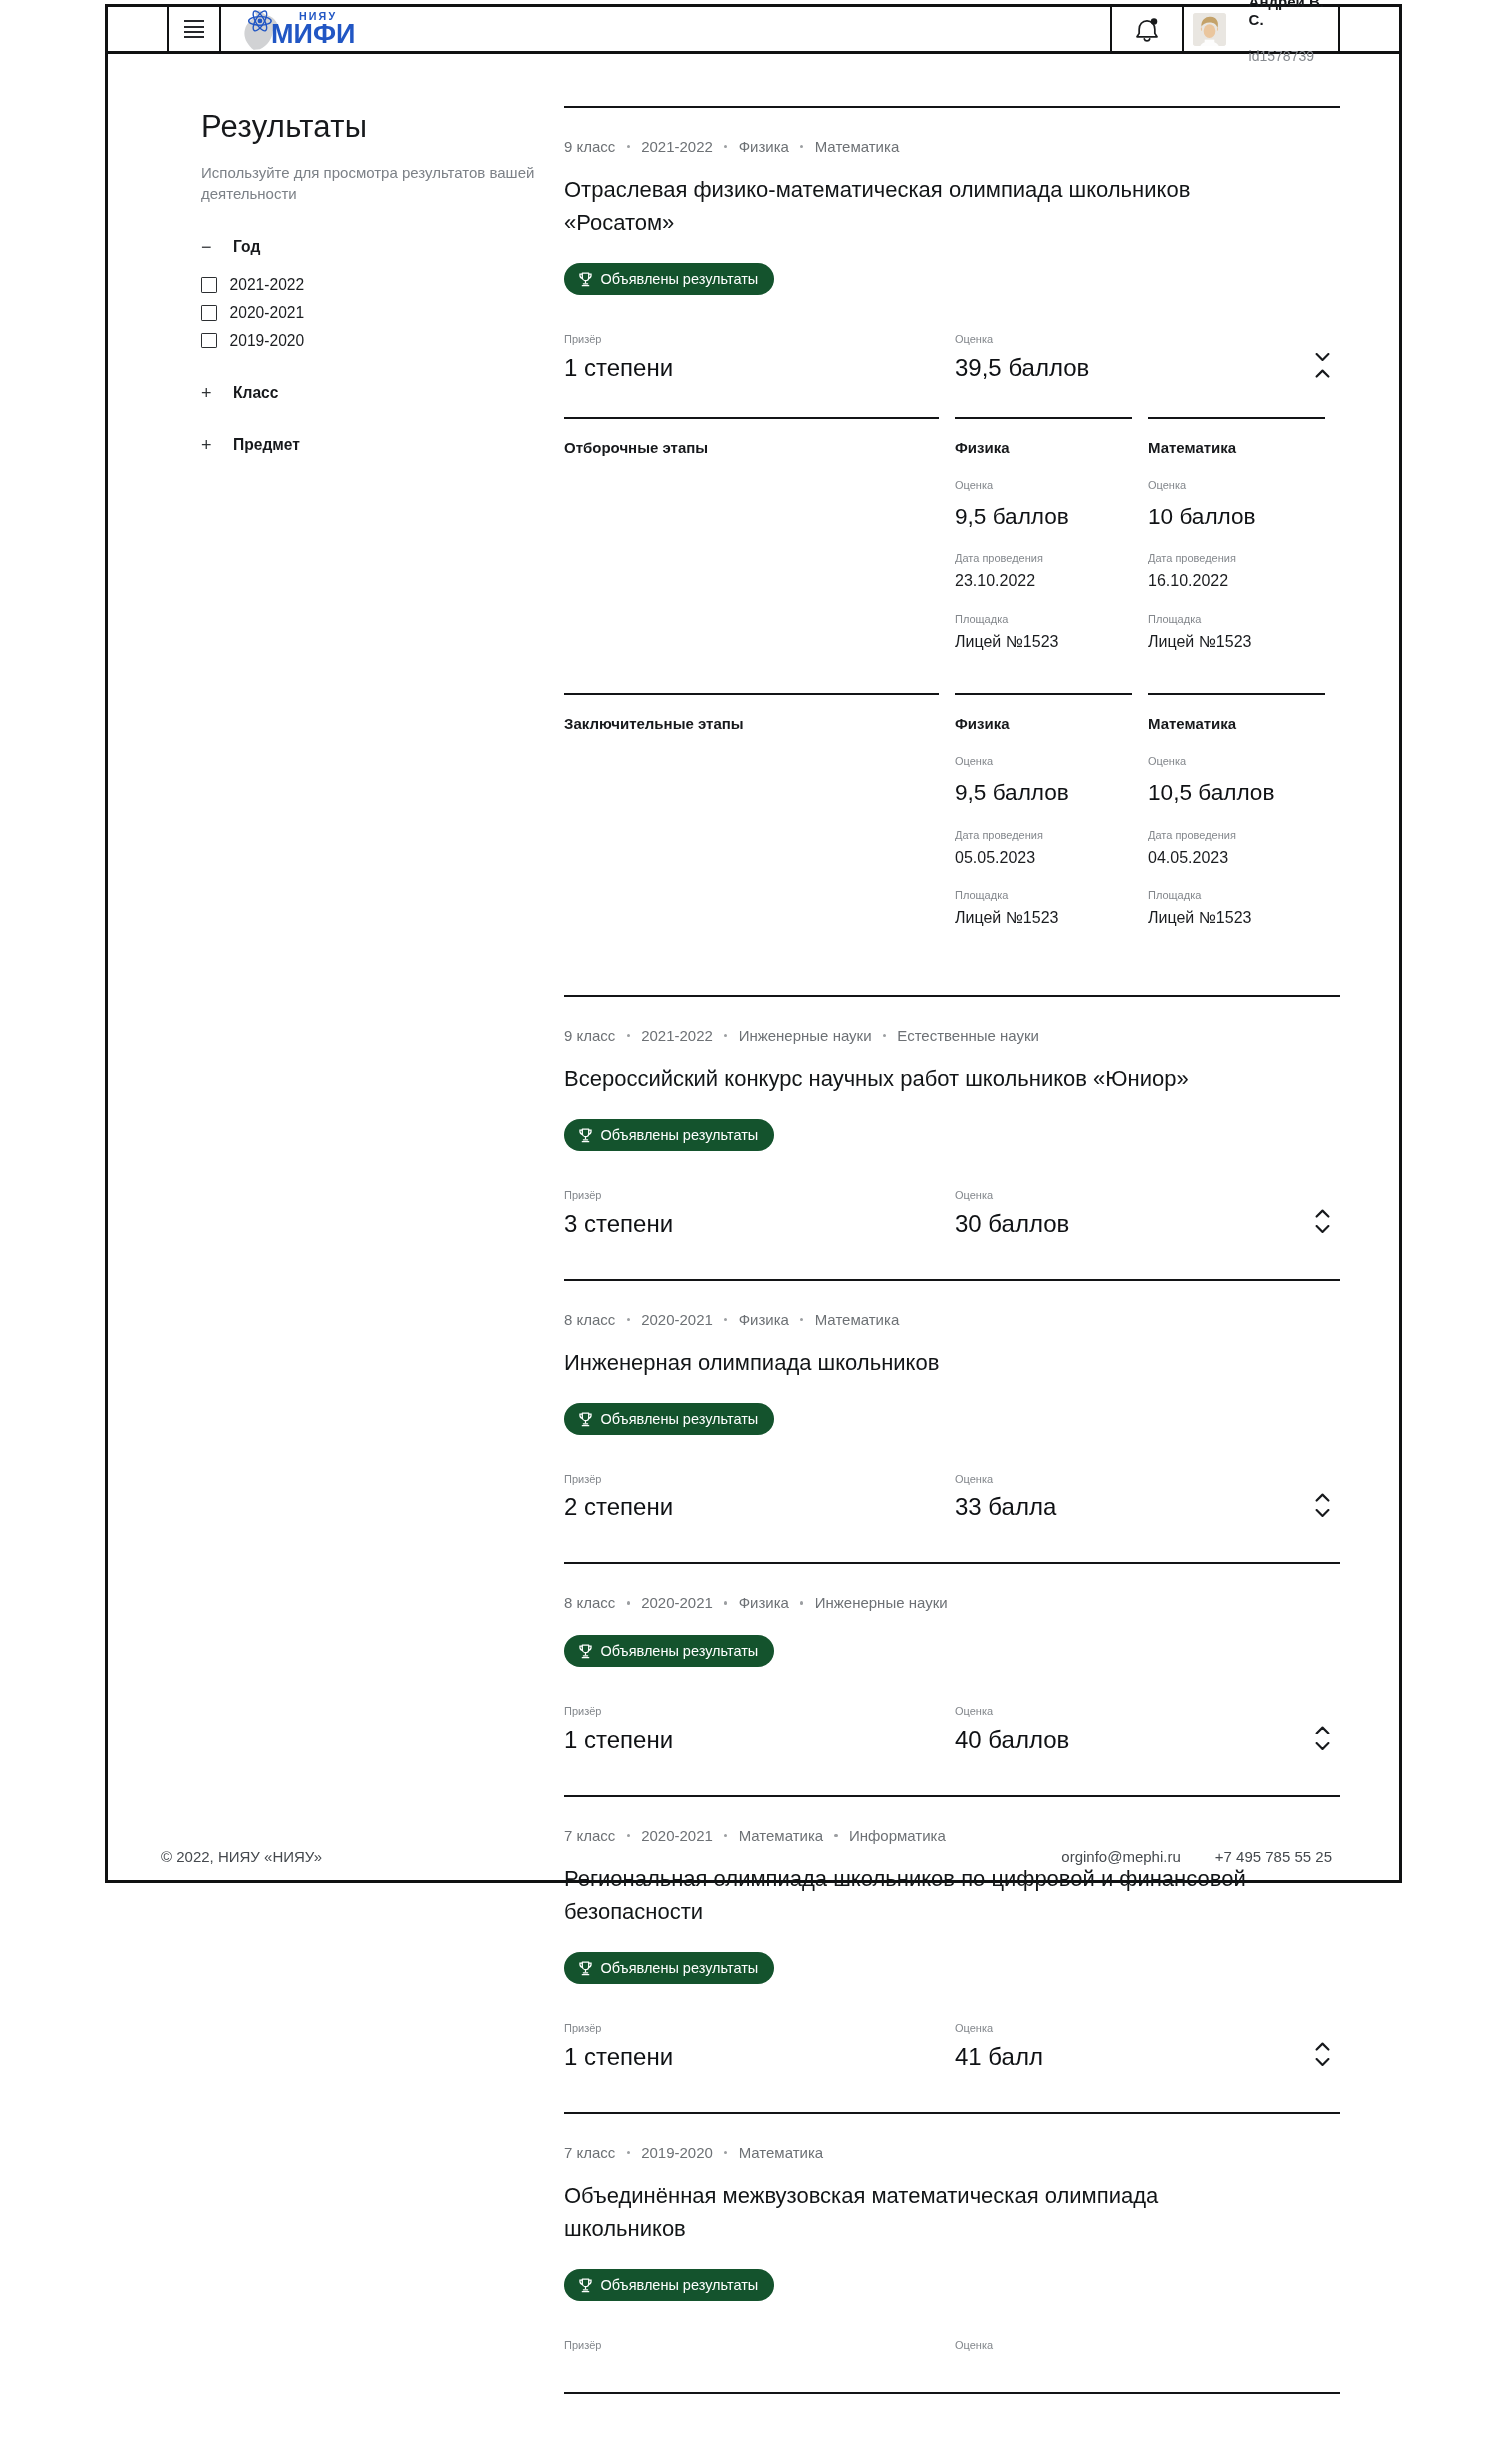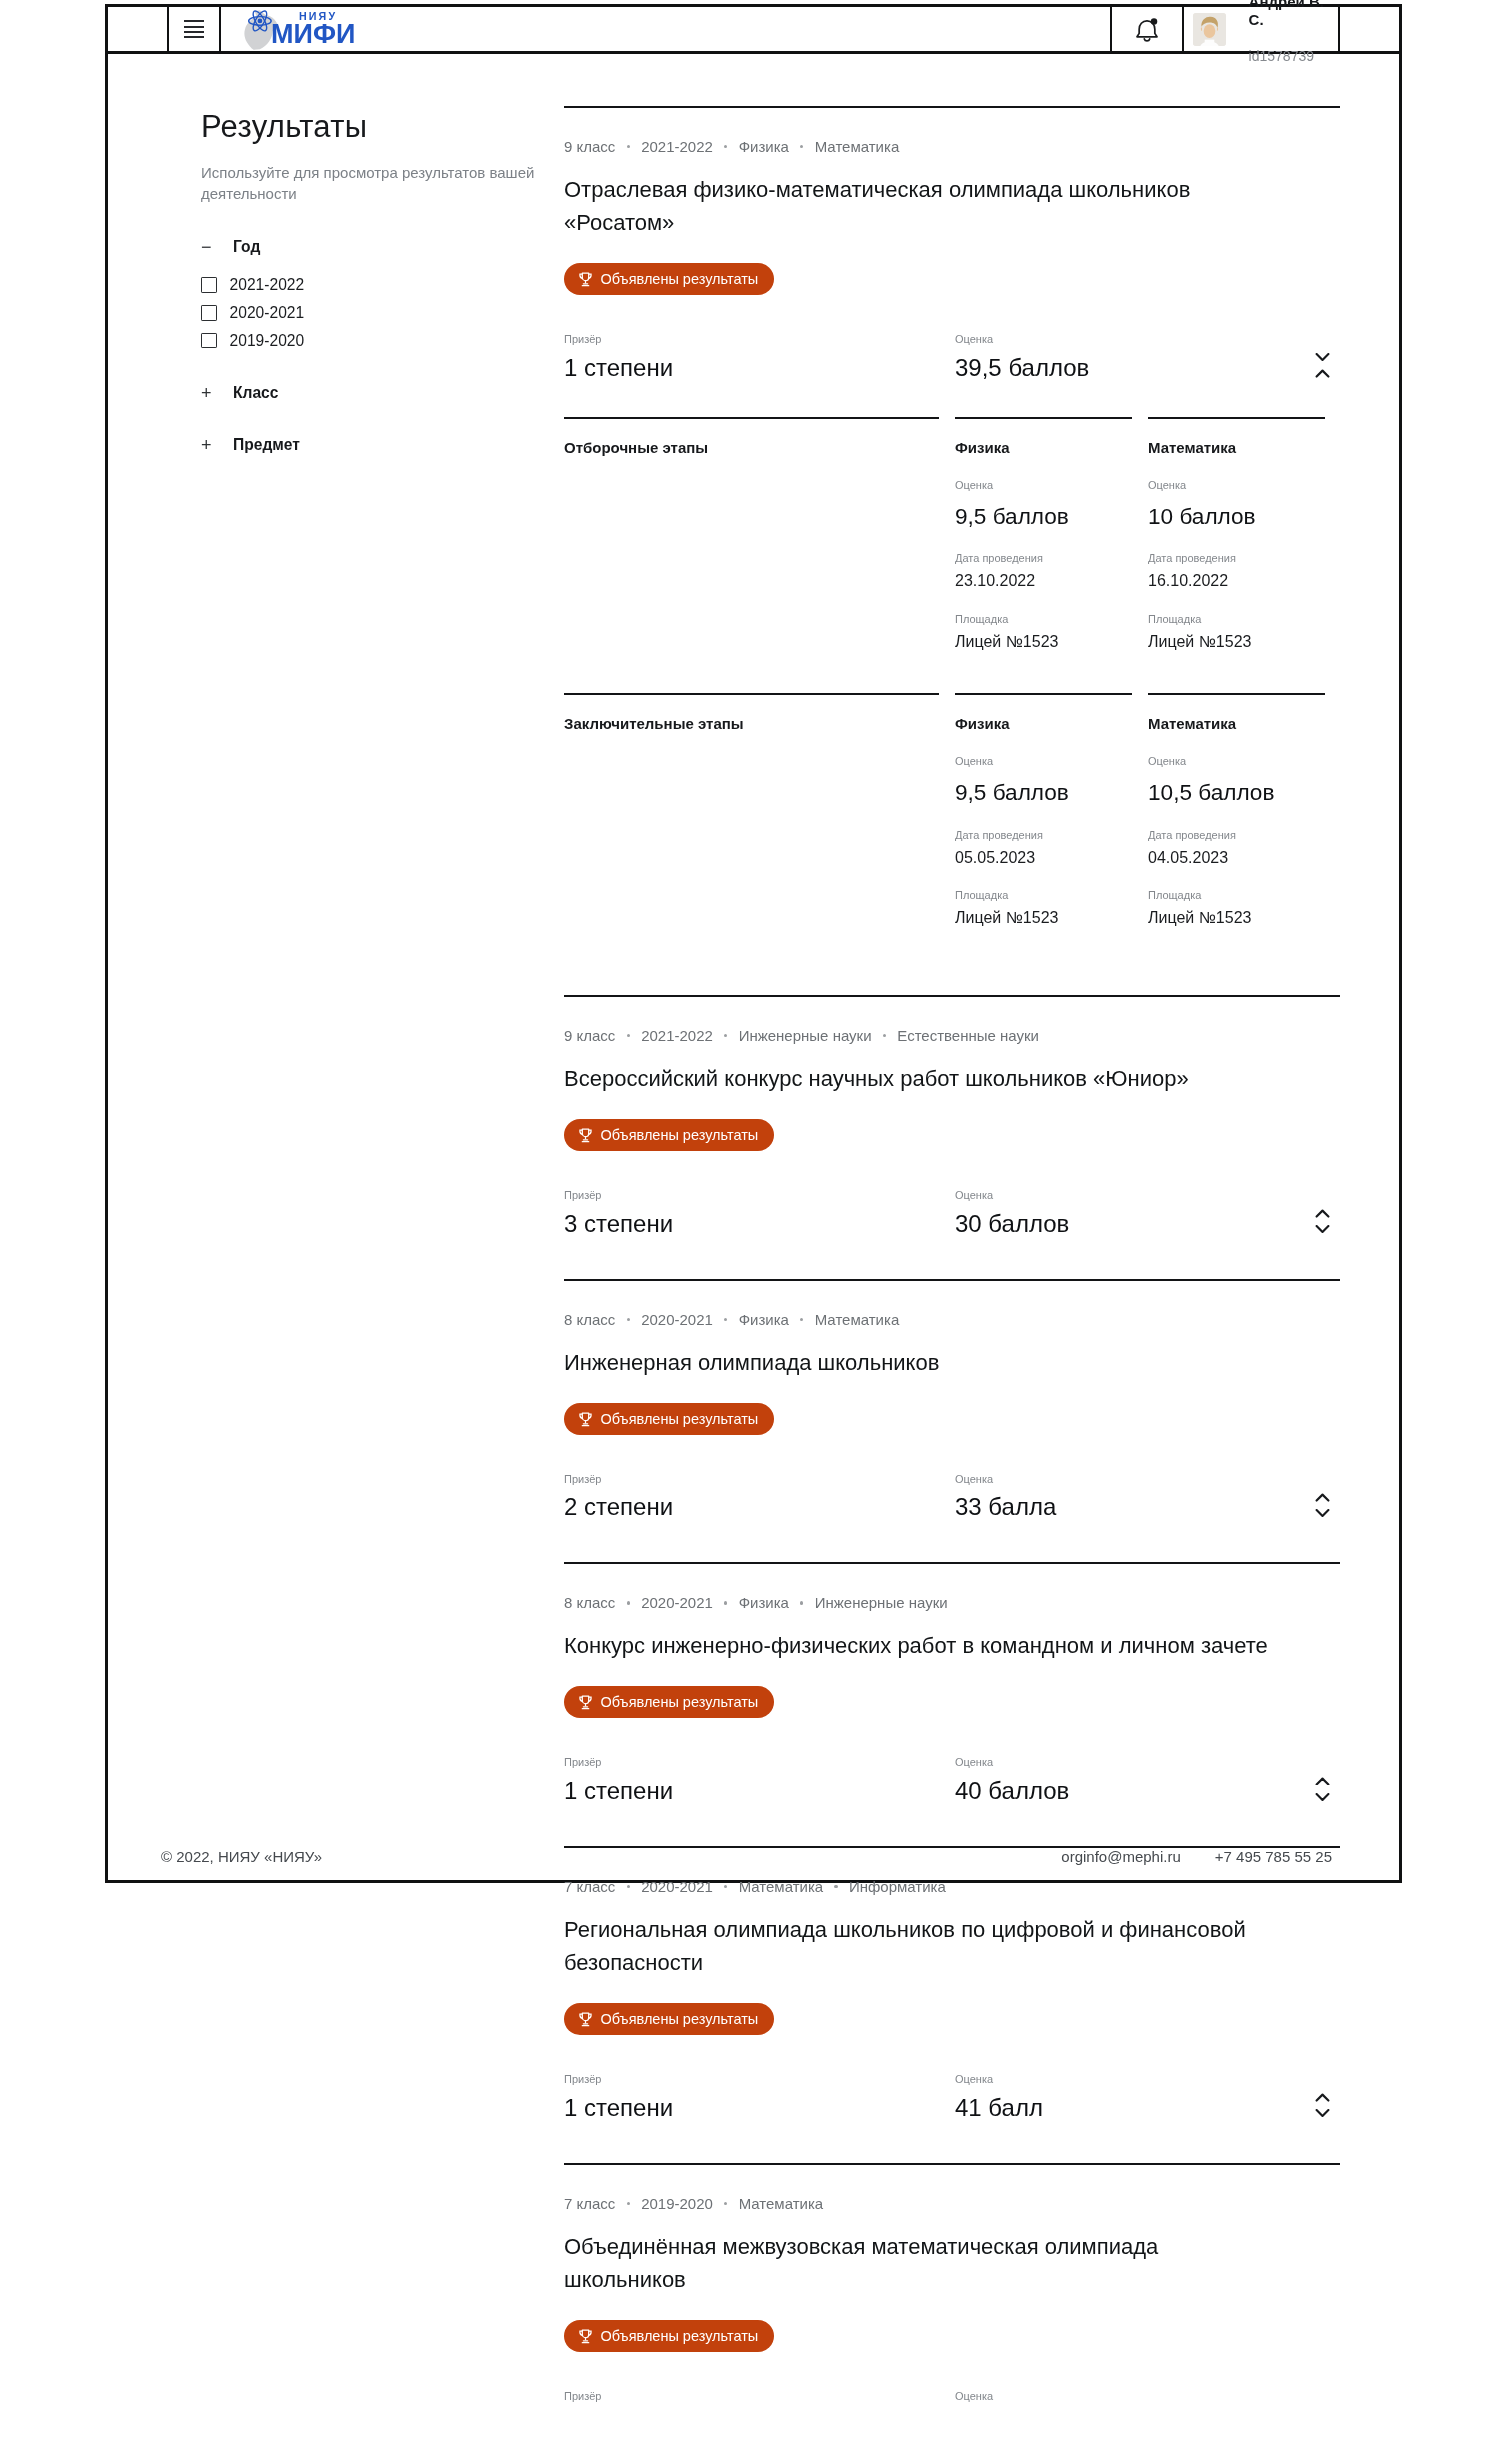--- a/index.html
+++ b/index.html
@@ -51,21 +51,21 @@
   .f-box { width:15.6px; height:15.6px; border:1.3px solid #2b2e31; border-radius:1.1px; background:#fff; flex:none; }
   .f-opt-label { font-size:15.6px; color:#1b1d20; }
   
   .main { margin-left:456px; width:776px; padding-top:52px; }
   .cards { border-bottom:2.7px solid #131416; }
   .card { border-top:2.7px solid #131416; padding:30px 0 41px; }
   .breadcrumbs { display:flex; align-items:center; flex-wrap:wrap; font-size:15px; color:#6d7175; }
   .crumb-dot { width:3.2px; height:3.2px; border-radius:50%; background:#9b9ea1; margin:0 11.3px; flex:none; }
   .card-title { margin-top:18px; font-size:22px; font-weight:500; line-height:1.5; color:#121517; max-width:720px; }
   .badge { margin-top:24px; display:inline-flex; align-items:center; gap:7.5px;
-           background:#c2410c; color:#fff; border-radius:24px; padding:8px 16px 8px 14px;
+           background:#14532d; color:#fff; border-radius:24px; padding:8px 16px 8px 14px;
            font-size:14.5px; }
   .summary { margin-top:38px; display:flex; position:relative; align-items:flex-start; }
   .sum-col1 { width:391px; flex:none; }
   .sum-col2 { flex:1; }
   .f-label { font-size:11px; color:#83878c; }
   .sum-value { margin-top:8.6px; font-size:24px; color:#0f1114; }
   .chev-btn { position:absolute; right:7.5px; top:18px; background:none; border:none; cursor:pointer;
               display:flex; flex-direction:column; align-items:center; gap:7.5px; padding:2.1px; }
   
   .stage { display:grid; grid-template-columns:375px 177px 177px; column-gap:16px; margin-top:35px; }
@@ -339,21 +339,21 @@
               </button>
             </div></article>
           <article class="card"><div class="breadcrumbs">
               <span>8 класс</span>
               <span class="crumb-dot"></span>
               <span>2020-2021</span>
               <span class="crumb-dot"></span>
               <span>Физика</span>
               <span class="crumb-dot"></span>
               <span>Инженерные науки</span>
-            </div><h2 class="card-title">Конкурс инженерно-физических работ в командном и личном зачете</h2><div class="badge">
+            </div><div class="badge">
               <svg width="15" height="16" viewBox="0 0 28 30">
                 <path d="M8 4 h12 v8 a6 6 0 0 1 -12 0 z" fill="none" stroke="#ffffff" stroke-width="2.4" stroke-linejoin="round"></path>
                 <path d="M8 6 H3.6 v2.6 A5.4 5.4 0 0 0 8.6 13.6" fill="none" stroke="#ffffff" stroke-width="2.4"></path>
                 <path d="M20 6 h4.4 v2.6 A5.4 5.4 0 0 1 19.4 13.6" fill="none" stroke="#ffffff" stroke-width="2.4"></path>
                 <path d="M14 18 v4" fill="none" stroke="#ffffff" stroke-width="2.4" stroke-linecap="round"></path>
                 <path d="M10 24 h8" fill="none" stroke="#ffffff" stroke-width="2.4" stroke-linecap="round"></path>
                 <path d="M8 27.5 h12" fill="none" stroke="#ffffff" stroke-width="2.4" stroke-linecap="round"></path>
               </svg>
               <span>Объявлены результаты</span>
             </div><div class="summary">

